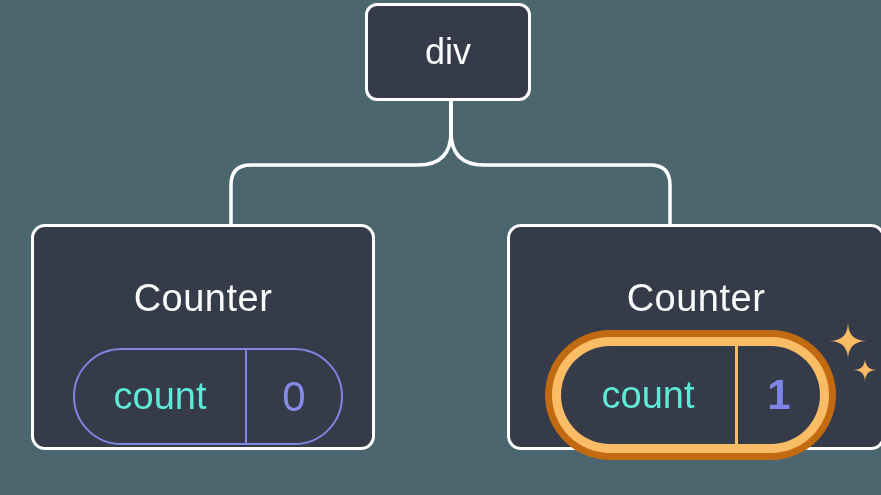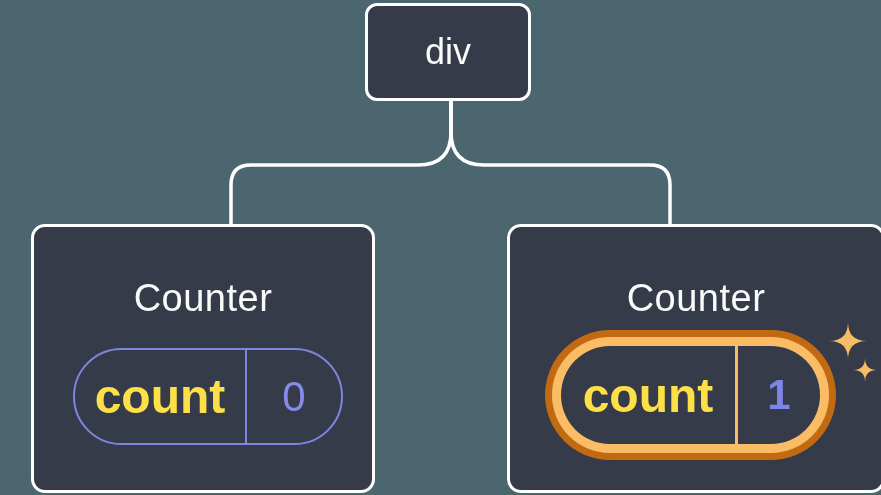--- a/index.html
+++ b/index.html
@@ -33,21 +33,21 @@
     justify-content: center;
   }
   .node-root .label {
     color: #fafafa;
     font-size: 36px;
     font-weight: 400;
   }
   .card {
     position: absolute;
     top: 224px;
-    height: 269px;
+    height: 226px;
     background: #353b48;
     border: 3px solid #ffffff;
     border-radius: 14px;
   }
   .card.left  { left: 3px;   width: 344px; }
   .card.right { left: 479px; width: 378px; }
   .card-title {
     position: absolute;
     top: 50px; left: 0;
     width: 100%;
@@ -69,21 +69,21 @@
   }
   .pill .key-cell {
     width: 172px;
     border-right: 2px solid #7f85e0;
     display: flex; align-items: center; justify-content: center;
   }
   .pill .val-cell {
     flex: 1;
     display: flex; align-items: center; justify-content: center;
   }
-  .state-key { color: #fde047; font-size: 48px; font-weight: 700; }
+  .state-key { color: #5eead4; font-size: 38px; font-weight: 400; }
   .state-val { color: #858ce8; font-size: 42px; font-weight: 400; }
   
   .pill-glow-outer {
     position: absolute;
     left: 35px; top: 103px;
     width: 291px; height: 130px;
     background: #c26a12;
     border-radius: 999px;
     padding: 7px;
   }

